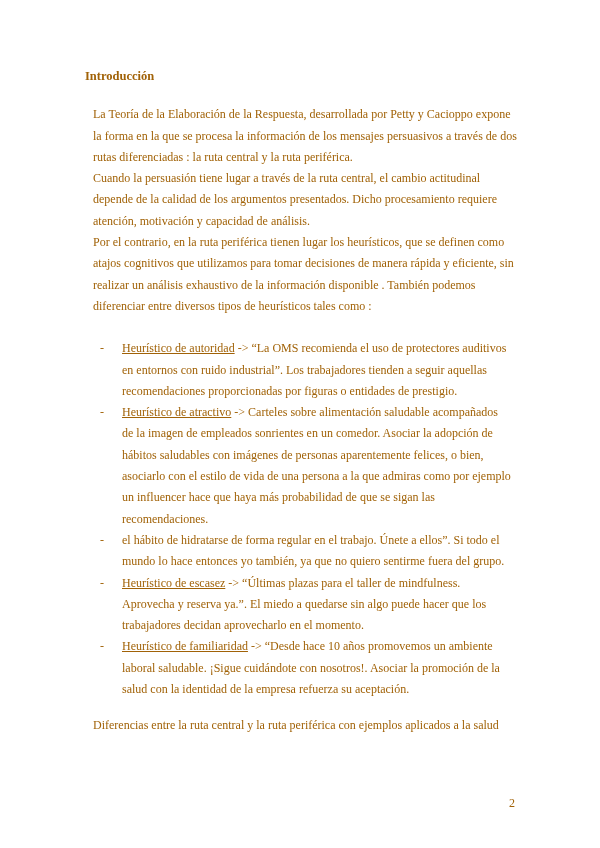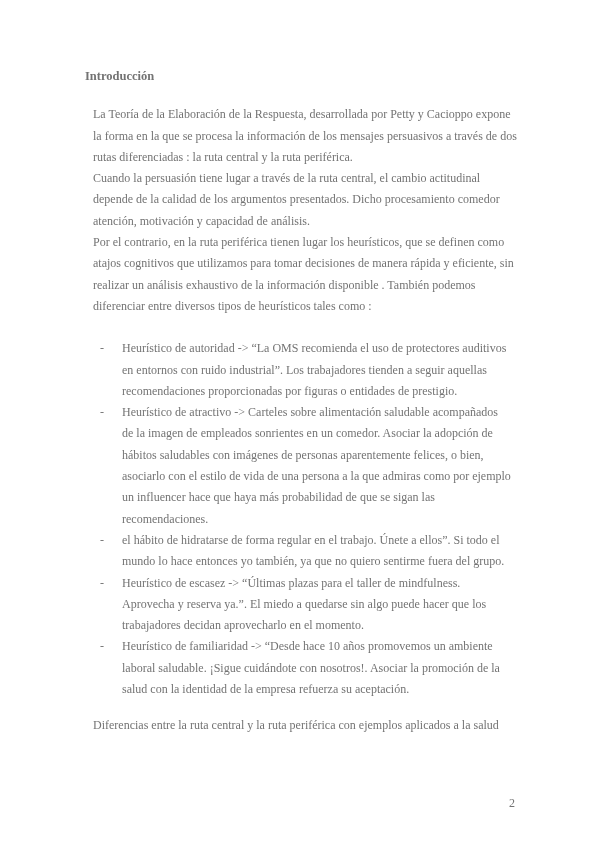--- a/index.html
+++ b/index.html
@@ -8,21 +8,21 @@
     background: #ffffff;
   }
   .page {
     position: relative;
     width: 600px;
     height: 848px;
     background: #ffffff;
     overflow: hidden;
     font-family: "Liberation Serif", "DejaVu Serif", serif;
     font-size: 12px;
-    color: #737373;
+    color: #a16207;
     line-height: 21.3px;
   }
   .content {
     position: absolute;
     left: 85px;
     top: 66px;
     width: 450px;
   }
   .doc-heading {
     font-weight: bold;
@@ -41,20 +41,21 @@
     display: flex;
     align-items: flex-start;
   }
   .bullet-marker {
     width: 22px;
     flex: 0 0 22px;
     white-space: pre;
   }
   .bullet-body { flex: 1 1 auto; }
   .term {
+    text-decoration: underline;
   }
   .closing {
     margin-top: 15px;
   }
   .page-number {
     position: absolute;
     top: 793px;
     right: 85px;
     font-size: 12px;
   }
@@ -65,21 +66,21 @@
 <div class="page">
   <div class="content">
 
     <div class="doc-heading">Introducción</div>
 
     <div class="para">
       <div class="line">La Teoría de la Elaboración de la Respuesta, desarrollada por Petty y Cacioppo expone</div>
       <div class="line">la forma en la que se procesa la información de los mensajes persuasivos a través de dos</div>
       <div class="line">rutas diferenciadas : la ruta central y la ruta periférica.</div>
       <div class="line">Cuando la persuasión tiene lugar a través de la ruta central, el cambio actitudinal</div>
-      <div class="line">depende de la calidad de los argumentos presentados. Dicho procesamiento comedor</div>
+      <div class="line">depende de la calidad de los argumentos presentados. Dicho procesamiento requiere</div>
       <div class="line">atención, motivación y capacidad de análisis.</div>
       <div class="line">Por el contrario, en la ruta periférica tienen lugar los heurísticos, que se definen como</div>
       <div class="line">atajos cognitivos que utilizamos para tomar decisiones de manera rápida y eficiente, sin</div>
       <div class="line">realizar un análisis exhaustivo de la información disponible . También podemos</div>
       <div class="line">diferenciar entre diversos tipos de heurísticos tales como :</div>
     </div>
 
     <div class="bullet-list">
 
       <div class="bullet">

